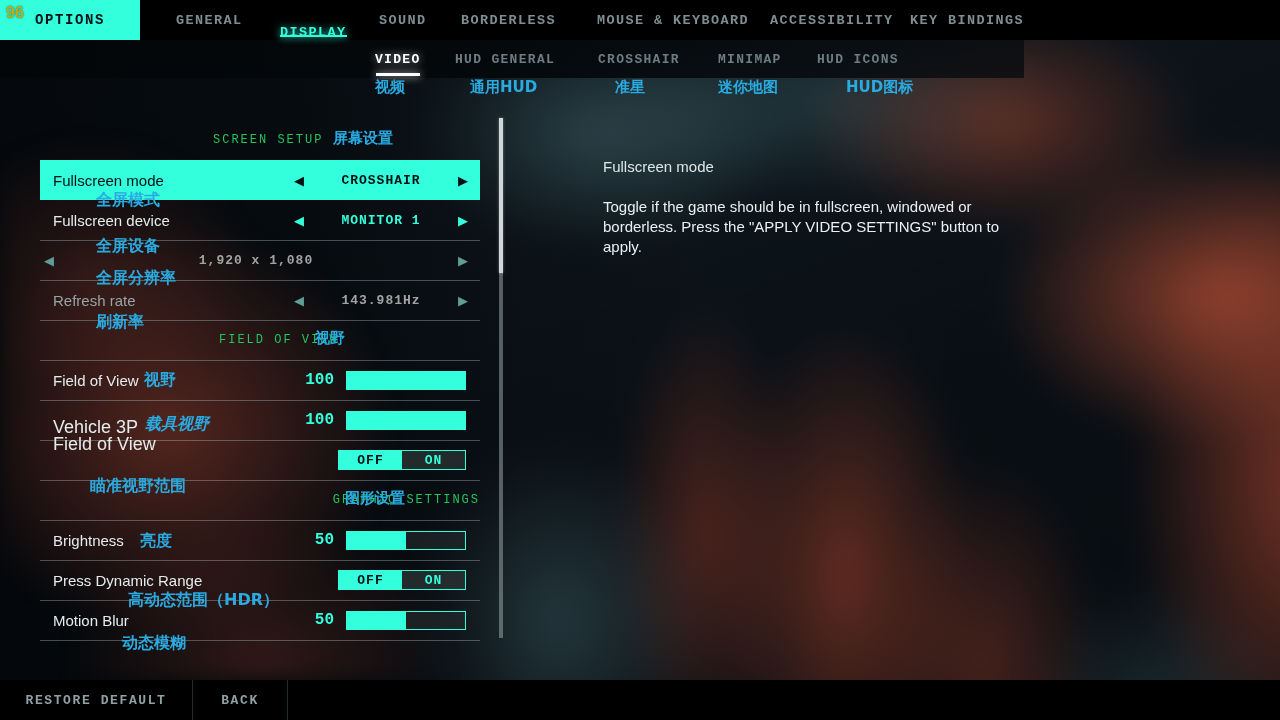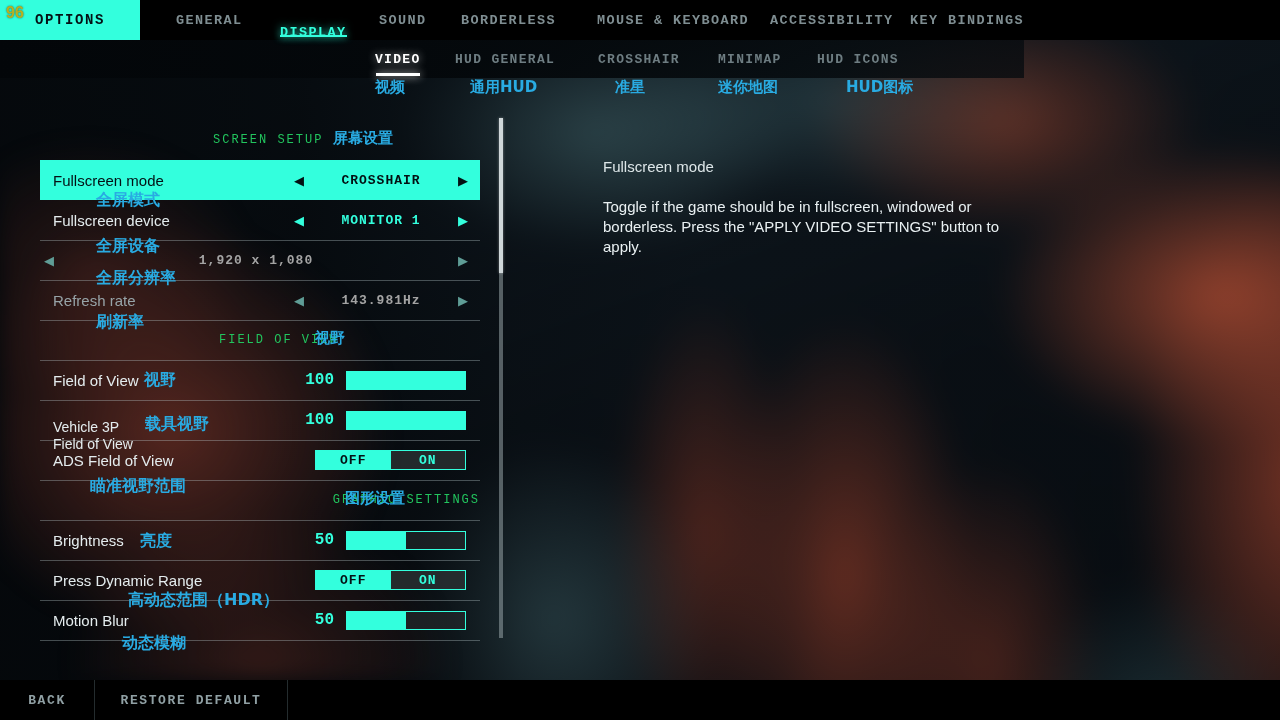--- a/index.html
+++ b/index.html
@@ -144,21 +144,21 @@
     position:absolute; left:40px; width:440px; height:40px;
     display:flex; align-items:center;
   }
   .row .label {
     flex:0 0 auto; width:250px;
     padding-left:13px;
     font-size:15px; color:#e4ecee;
     font-family:"Liberation Sans", sans-serif;
     line-height:17px;
   }
-  .row.two-line .label { font-size:14px;margin-top:32px; }
+  .row.two-line .label { font-size:18px;margin-top:32px; }
   .row.dim .label { color:#97a4a8; }
   .row.sel { background:#33FFDD; }
   .row.sel .label { color:#041014; }
 
   .divider {
     position:absolute; left:40px; width:440px; height:1px;
     background:rgba(190,205,208,.35);
   }
 
   
@@ -194,21 +194,21 @@
     width:120px; height:19px;
     border:1.5px solid #33FFDD;
     background:rgba(40,48,50,.55);
     position:relative;
   }
   .slider-fill { position:absolute; left:0; top:0; bottom:0; background:#33FFDD; }
 
   
   .toggle-ctl { flex:1 1 auto; display:flex; align-items:center; justify-content:flex-end; padding-right:14px; }
   .toggle {
-    display:flex; width:151px; height:20px;
+    display:flex; width:128px; height:20px;
     border:1.5px solid #33FFDD;
   }
   .toggle div {
     flex:1; display:flex; align-items:center; justify-content:center;
     font-family:"Liberation Mono", monospace;
     font-size:13px; font-weight:bold; letter-spacing:1px;
     cursor:pointer;
   }
   .toggle .on-state  { background:#33FFDD; color:#041014; }
   .toggle .off-state { background:rgba(44,52,54,.75); color:#33FFDD; }
@@ -383,21 +383,20 @@
       <div class="row two-line" style="top: 300px; height: 40px;">
         <div class="label">Vehicle 3P<br>Field of View</div>
         <div class="slider-ctl">
           <div class="slider-num">100</div>
           <div class="slider-track">
             <div class="slider-fill" style="width: 100%;"></div>
           </div>
         </div>
       </div>
       <div class="row" style="top: 340px; height: 40px;">
-        <div class="label">ADS Field of View</div>
         <div class="toggle-ctl">
           <div class="toggle">
             <div class="on-state">OFF</div>
             <div class="off-state">ON</div>
           </div>
         </div>
       </div>
       <div class="row" style="top: 420px; height: 40px;">
         <div class="label">Brightness</div>
         <div class="slider-ctl">
@@ -430,30 +429,30 @@
   <div id="scroll-track">
     <div id="scroll-thumb"></div>
   </div>
 
   <div id="desc">
     <div class="d-title">Fullscreen mode</div>
     <div class="d-body">Toggle if the game should be in fullscreen, windowed or borderless. Press the "APPLY VIDEO SETTINGS" button to apply.</div>
   </div>
 
   <div id="bottombar">
+    <div class="bb-btn" id="bb-restore">RESTORE DEFAULT</div>
     <div class="bb-btn" id="bb-back">BACK</div>
-    <div class="bb-btn" id="bb-restore">RESTORE DEFAULT</div>
   </div>
 
 <div class="cn" style="left: 333px; top: 129px;">屏幕设置</div>
     <div class="cn" style="left: 315px; top: 329px;">视野</div>
     <div class="cn" style="left: 345px; top: 489px;">图形设置</div>
     <div class="cn sm" style="left: 96px; top: 190px;">全屏模式</div>
     <div class="cn sm" style="left: 96px; top: 236px;">全屏设备</div>
     <div class="cn sm" style="left: 96px; top: 268px;">全屏分辨率</div>
     <div class="cn sm" style="left: 96px; top: 312px;">刷新率</div>
     <div class="cn sm" style="left: 144px; top: 370px;">视野</div>
-    <div class="cn sm" style="left: 145px; top: 414px;">载具视野</div>
+    <div class="cn sm" style="left: 145px; top: 414px; font-style: italic;">载具视野</div>
     <div class="cn sm" style="left: 90px; top: 476px;">瞄准视野范围</div>
     <div class="cn sm" style="left: 140px; top: 531px;">亮度</div>
     <div class="cn sm" style="left: 128px; top: 590px;">高动态范围（HDR）</div>
     <div class="cn sm" style="left: 122px; top: 633px;">动态模糊</div>
   </div>
 
 </body></html>

